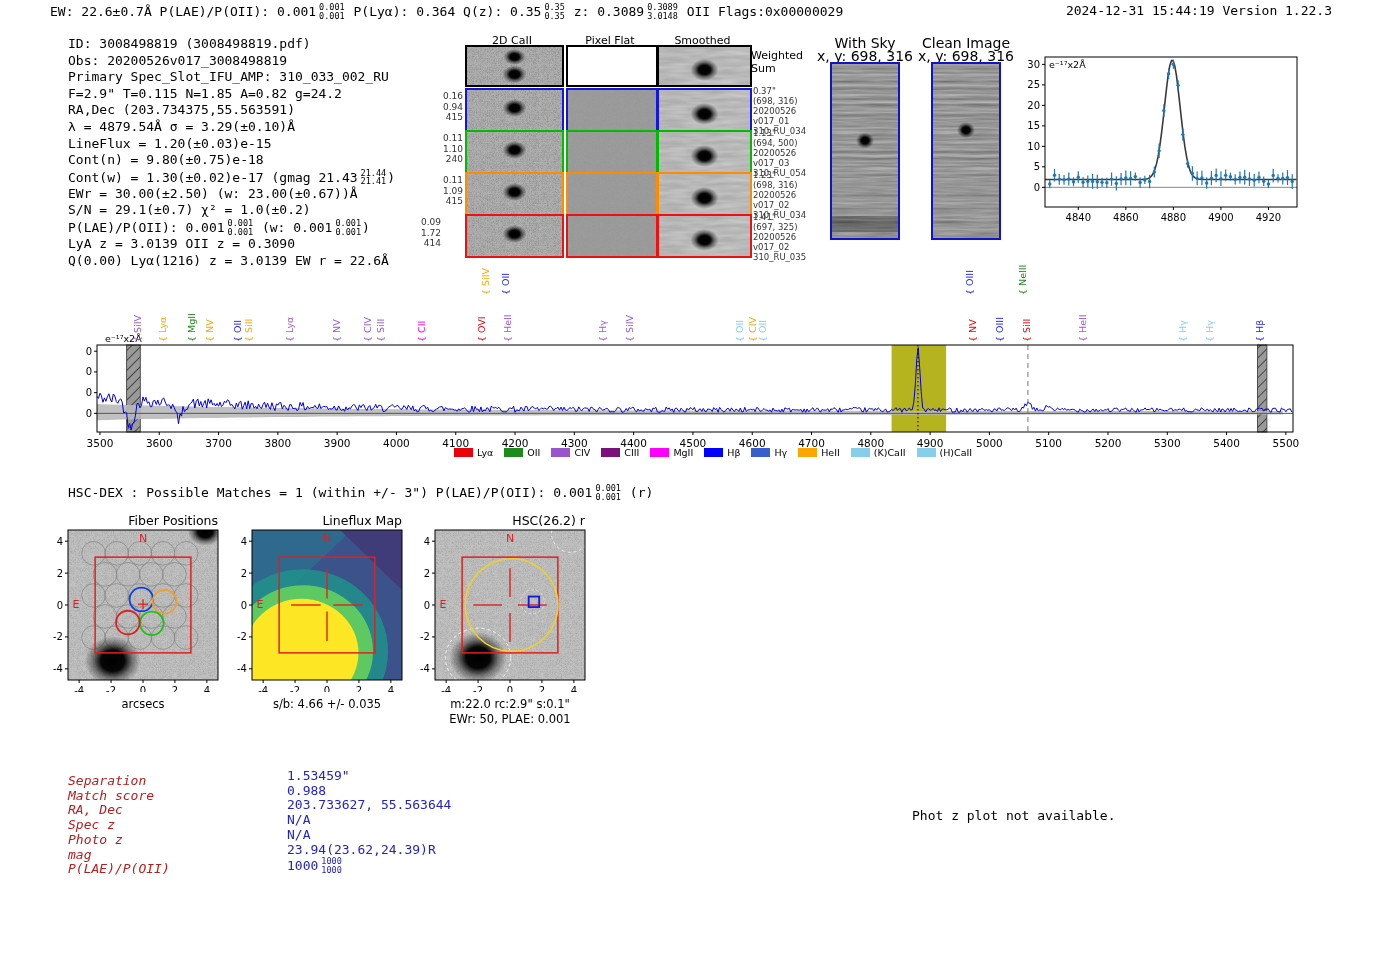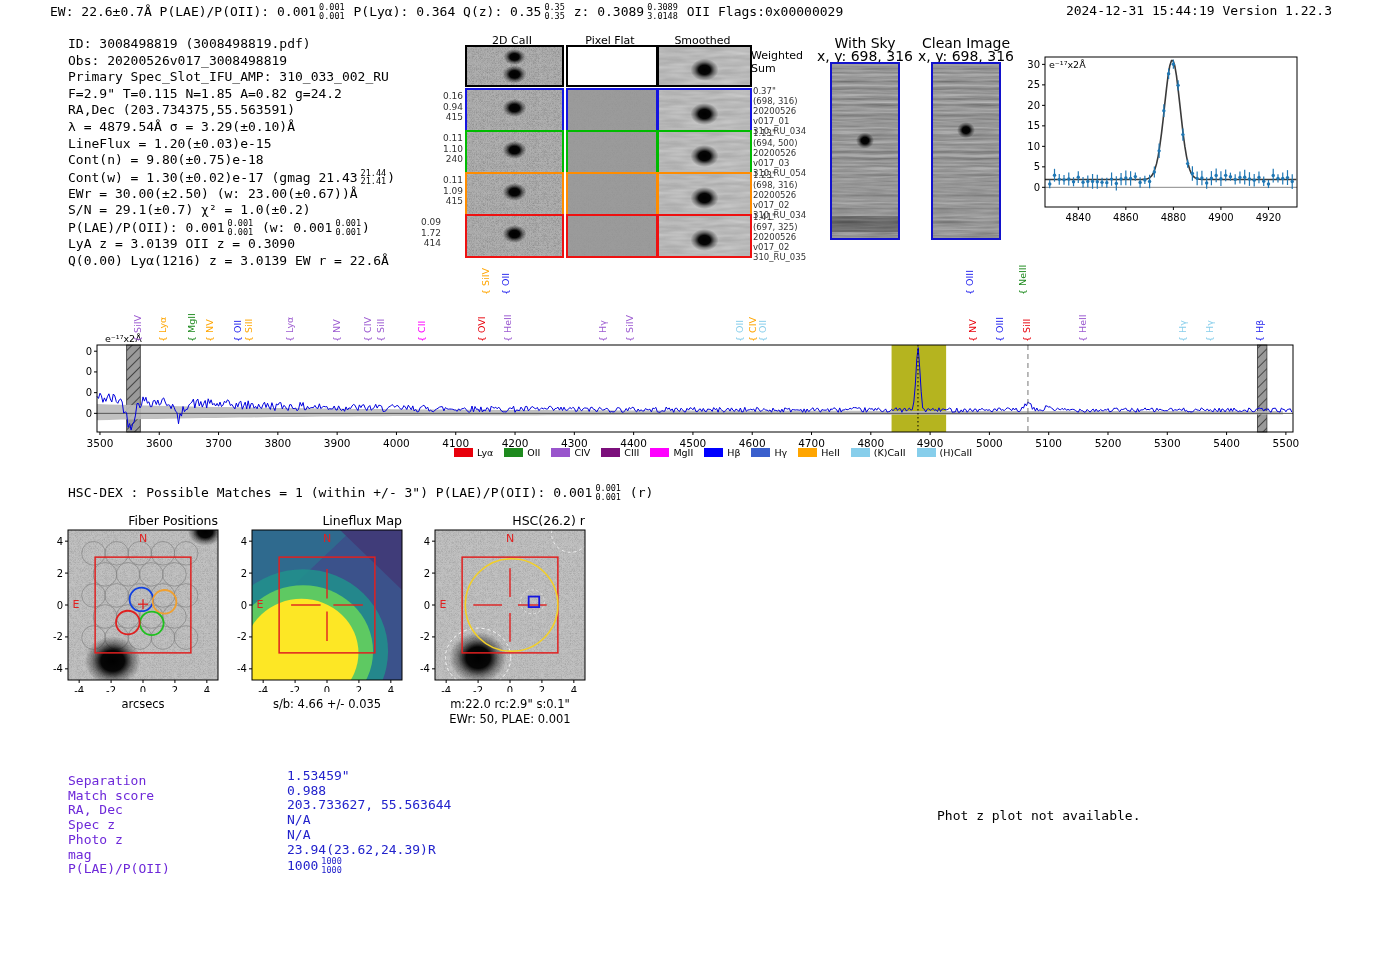--- a/index.html
+++ b/index.html
@@ -23,23 +23,23 @@
   .skytitle{font-size:14px;text-align:center;line-height:13px;}
   .skypanel{position:absolute;border:2px solid #1212cc;overflow:hidden;background:#c6c6c6;}
   #main-legend{display:flex;gap:11px;align-items:center;font-size:9.5px;}
   .lgitem{display:flex;align-items:center;gap:4px;white-space:nowrap;}
   .lgsw{width:19px;height:9px;display:inline-block;}
   #hscdex-line{left:68px;top:484px;font-size:13px;white-space:nowrap;}
   .cuttitle{font-size:12.5px;text-align:right;}
   .cutcap{font-size:11.5px;text-align:center;white-space:nowrap;}
   #match-table{left:68px;top:774px;font-size:13px;line-height:14.7px;}
   .mrow{display:flex;}
-  .mlabel{width:219px;color:#6d28d9;}
+  .mlabel{width:219px;color:#b91c1c;font-style:italic;}
   .mvalue{color:#2222cc;transform:translateY(-5px);white-space:nowrap;}
-  #photz-note{left:937px;top:808px;font-size:13px;}
+  #photz-note{left:912px;top:808px;font-size:13px;}
   text{font-family:"DejaVu Sans","Liberation Sans",sans-serif;}
 </style>
 </head>
 <body>
 
 <svg width="0" height="0" style="position:absolute" aria-hidden="true">
   <defs>
     <filter id="fSpeck" x="0" y="0" width="100%" height="100%">
       <feTurbulence type="turbulence" baseFrequency="0.55" numOctaves="2" seed="3" stitchTiles="stitch"></feTurbulence>
       <feColorMatrix type="matrix" values="0 0 0 0 0.15  0 0 0 0 0.15  0 0 0 0 0.15  0 0 0 0.9 0"></feColorMatrix>

